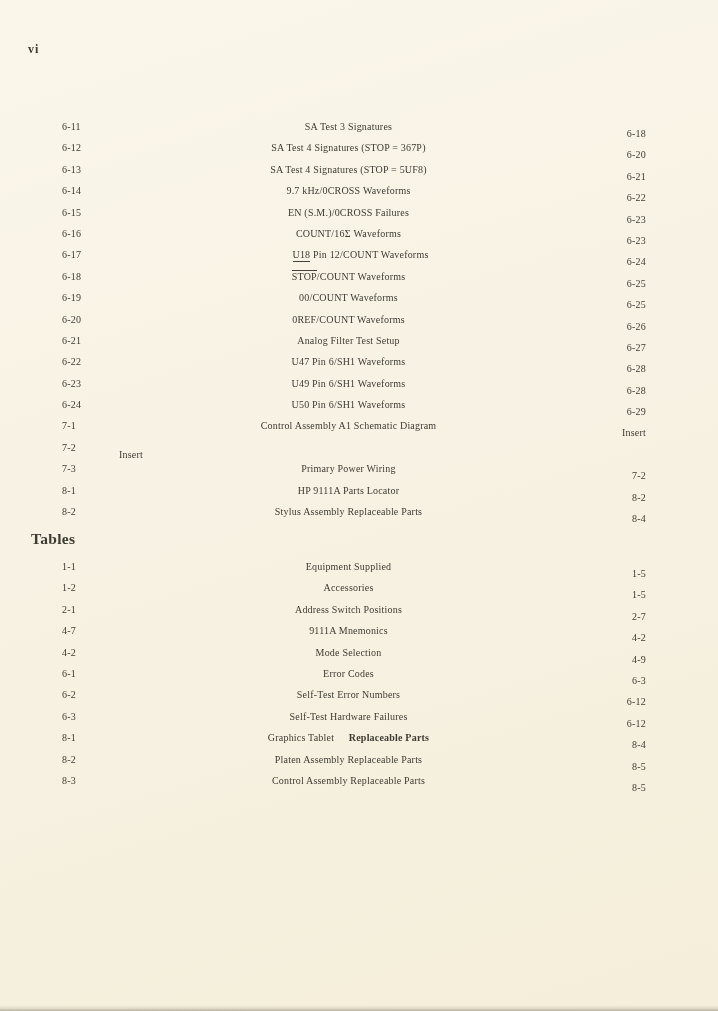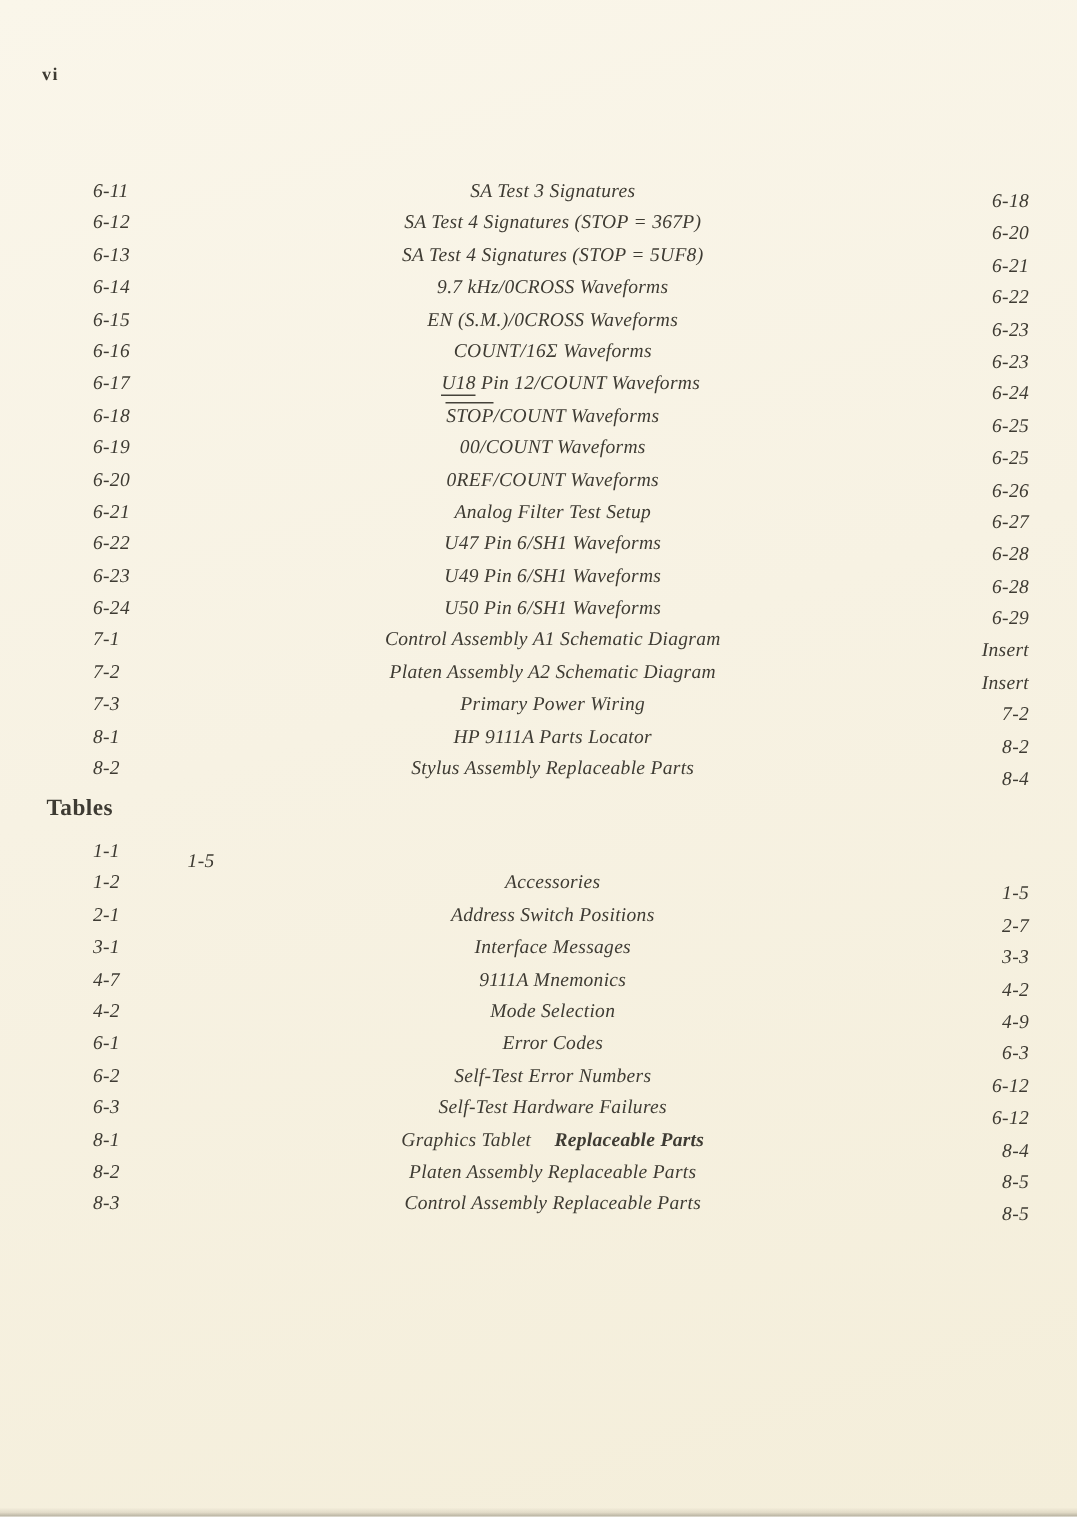--- a/index.html
+++ b/index.html
@@ -14,24 +14,23 @@
   .corner-label {
     position:absolute; left:28px; top:42px;
     font-size:12px; font-weight:bold; letter-spacing:1px;
   }
   .toc { position:absolute; left:0; width:718px; }
   #figures-rows { top:116px; }
   #tables-rows  { top:556px; }
   .toc-row {
     display:flex; align-items:baseline;
     height:21.4px; line-height:21.4px;
-    font-size:13px; letter-spacing:0.2px;
-    padding-left:62px; padding-right:32px;
+    font-size:10px; letter-spacing:0.2px;
+    padding-left:62px; padding-right:72px;
     box-sizing:border-box;
-    font-style:italic;
   }
   .toc-num { flex:none; width:35px; }
   .toc-caption { flex:1; white-space:pre;text-align:center; }
   .toc-page { flex:none; min-width:46px; text-align:right; transform:translateY(7px); }
   .tables-heading {
     position:absolute; left:31px; top:530px;
     font-size:15.5px; font-weight:bold; letter-spacing:0.3px;font-family:Liberation Serif, serif;
   }
   .seg-underline { border-bottom:1.5px solid #45423a; padding-bottom:1px;margin-left:24px; }
   .seg-overline  { border-top:1.5px solid #45423a; }
@@ -65,21 +64,21 @@
       <span class="toc-caption">SA Test 4 Signatures (STOP = 5UF8)</span>
       <span class="toc-page">6-21</span>
     </div>
     <div class="toc-row">
       <span class="toc-num">6-14</span>
       <span class="toc-caption">9.7 kHz/0CROSS Waveforms</span>
       <span class="toc-page">6-22</span>
     </div>
     <div class="toc-row">
       <span class="toc-num">6-15</span>
-      <span class="toc-caption">EN (S.M.)/0CROSS Waveforms</span>
+      <span class="toc-caption">EN (S.M.)/0CROSS Failures</span>
       <span class="toc-page">6-23</span>
     </div>
     <div class="toc-row">
       <span class="toc-num">6-16</span>
       <span class="toc-caption">COUNT/16Σ Waveforms</span>
       <span class="toc-page">6-23</span>
     </div>
     <div class="toc-row">
       <span class="toc-num">6-17</span>
       <span class="toc-caption"><span class="seg-underline">U18</span><span> Pin 12/COUNT Waveforms</span></span>
@@ -120,21 +119,20 @@
       <span class="toc-caption">U50 Pin 6/SH1 Waveforms</span>
       <span class="toc-page">6-29</span>
     </div>
     <div class="toc-row">
       <span class="toc-num">7-1</span>
       <span class="toc-caption">Control Assembly A1 Schematic Diagram</span>
       <span class="toc-page">Insert</span>
     </div>
     <div class="toc-row">
       <span class="toc-num">7-2</span>
-      <span class="toc-caption">Platen Assembly A2 Schematic Diagram</span>
       <span class="toc-page">Insert</span>
     </div>
     <div class="toc-row">
       <span class="toc-num">7-3</span>
       <span class="toc-caption">Primary Power Wiring</span>
       <span class="toc-page">7-2</span>
     </div>
     <div class="toc-row">
       <span class="toc-num">8-1</span>
       <span class="toc-caption">HP 9111A Parts Locator</span>
@@ -145,38 +143,34 @@
       <span class="toc-caption">Stylus Assembly Replaceable Parts</span>
       <span class="toc-page">8-4</span>
     </div>
   </div>
 
 <div class="tables-heading">Tables</div>
 
 <div id="tables-rows" class="toc">
     <div class="toc-row">
       <span class="toc-num">1-1</span>
+      <span class="toc-caption">Equipment Supplied</span>
       <span class="toc-page">1-5</span>
     </div>
     <div class="toc-row">
       <span class="toc-num">1-2</span>
       <span class="toc-caption">Accessories</span>
       <span class="toc-page">1-5</span>
     </div>
     <div class="toc-row">
       <span class="toc-num">2-1</span>
       <span class="toc-caption">Address Switch Positions</span>
       <span class="toc-page">2-7</span>
     </div>
     <div class="toc-row">
-      <span class="toc-num">3-1</span>
-      <span class="toc-caption">Interface Messages</span>
-      <span class="toc-page">3-3</span>
-    </div>
-    <div class="toc-row">
       <span class="toc-num">4-7</span>
       <span class="toc-caption">9111A Mnemonics</span>
       <span class="toc-page">4-2</span>
     </div>
     <div class="toc-row">
       <span class="toc-num">4-2</span>
       <span class="toc-caption">Mode Selection</span>
       <span class="toc-page">4-9</span>
     </div>
     <div class="toc-row">

